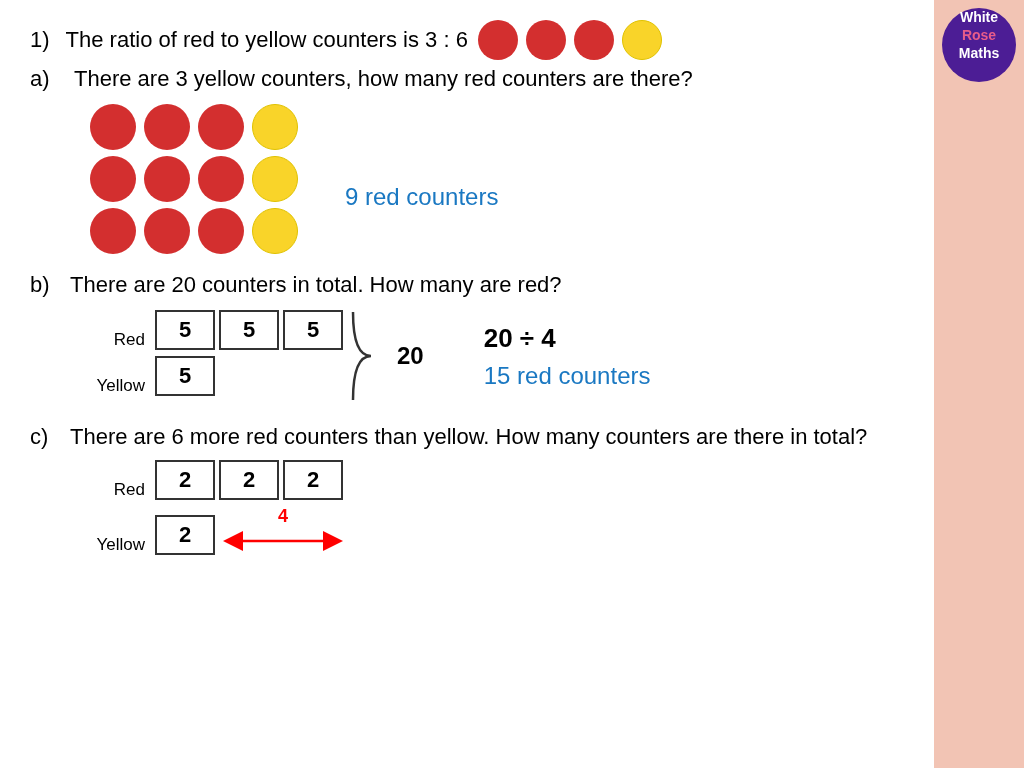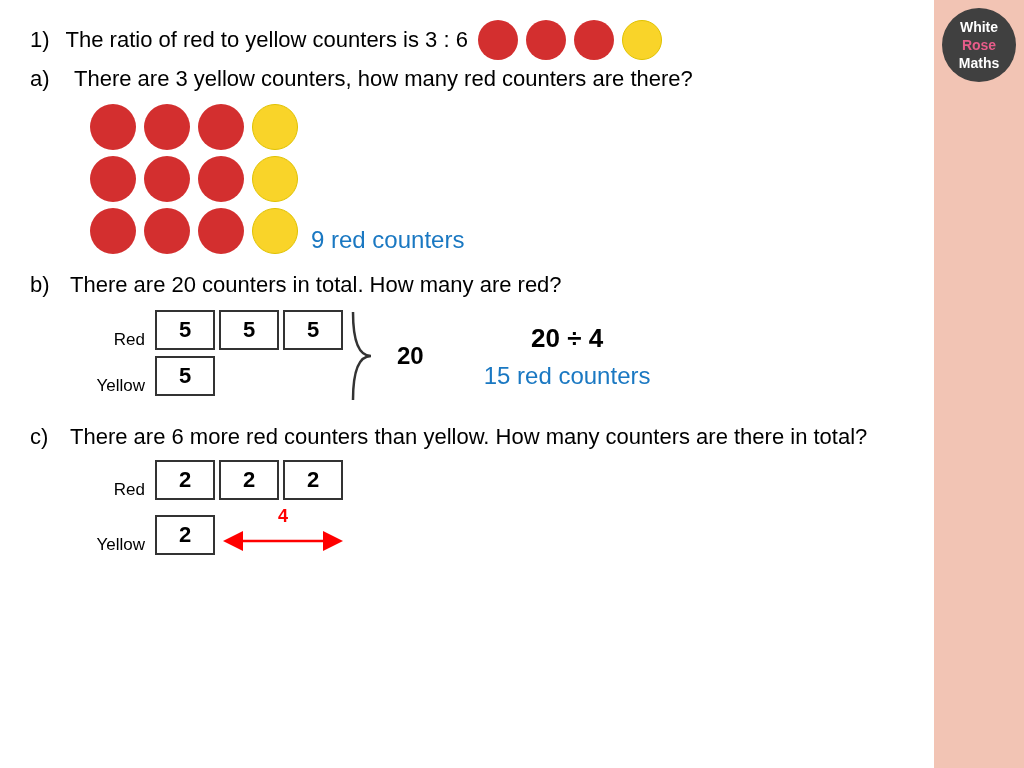--- a/index.html
+++ b/index.html
@@ -20,26 +20,25 @@
       height: 768px;
       background: #f2c4b4;
     }
 
     .wrm-logo {
       position: absolute;
       top: 8px;
       right: 8px;
       width: 74px;
       height: 74px;
-      background: #404040;
+      background: #4c1d95;
       border-radius: 50%;
       display: flex;
       flex-direction: column;
       align-items: center;
-      justify-content: center;
       color: white;
       font-weight: bold;
       font-size: 13px;
       line-height: 1.3;
       text-align: center;
       z-index: 10;
     }
     .wrm-logo .white { color: white; font-size: 14px; }
     .wrm-logo .rose { color: #e85c8a; font-size: 14px; }
     .wrm-logo .maths { color: white; font-size: 14px; }
@@ -140,22 +139,22 @@
     }
     .qc-line {
       display: flex;
       align-items: flex-start;
       font-size: 22px;
       margin-bottom: 10px;
     }
 
     .section-a-body {
       display: flex;
-      align-items: flex-end;
-      gap: 13px;
+      align-items: center;
+      gap: 47px;
       margin-left: 60px;
       margin-bottom: 8px;
     }
   </style>
 </head>
 <body>
 
 <div class="sidebar"></div>
 
 <div class="wrm-logo">
@@ -234,21 +233,21 @@
         </div>
       </div>
 
       <div style="margin-left:6px; display:flex; flex-direction:column; align-items:flex-start; justify-content:center; height:96px;">
         <svg width="44" height="96" viewBox="0 0 44 96">
           <path d="M 4 4 Q 4 48 22 48 Q 4 48 4 92" fill="none" stroke="#333" stroke-width="2.5"></path>
         </svg>
       </div>
       <div style="font-size:24px; font-weight:bold; margin-left:4px; align-self:center;">20</div>
 
-      <div style="margin-left:60px; display:flex; flex-direction:column; gap:8px;text-align:center;">
+      <div style="margin-left:60px; display:flex; flex-direction:column; gap:8px;">
         <div style="font-size:26px; font-weight:bold;">20 ÷ 4</div>
         <div class="answer-blue" style="font-size:24px;">15 red counters</div>
       </div>
     </div>
   </div>
 
   <div class="section-c">
     <div class="qc-line">
       <span style="margin-right:10px;min-width:30px;">c)</span>
       <span>There are 6 more red counters than yellow. How many counters are there in total?</span>

